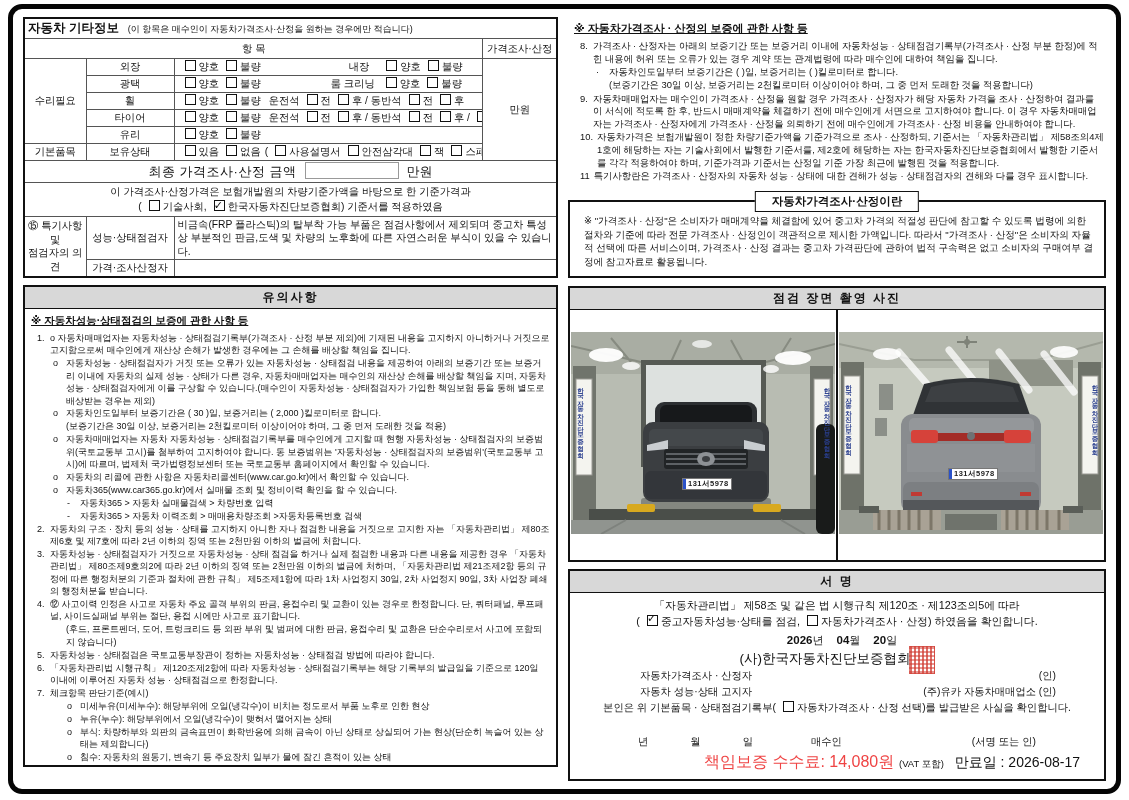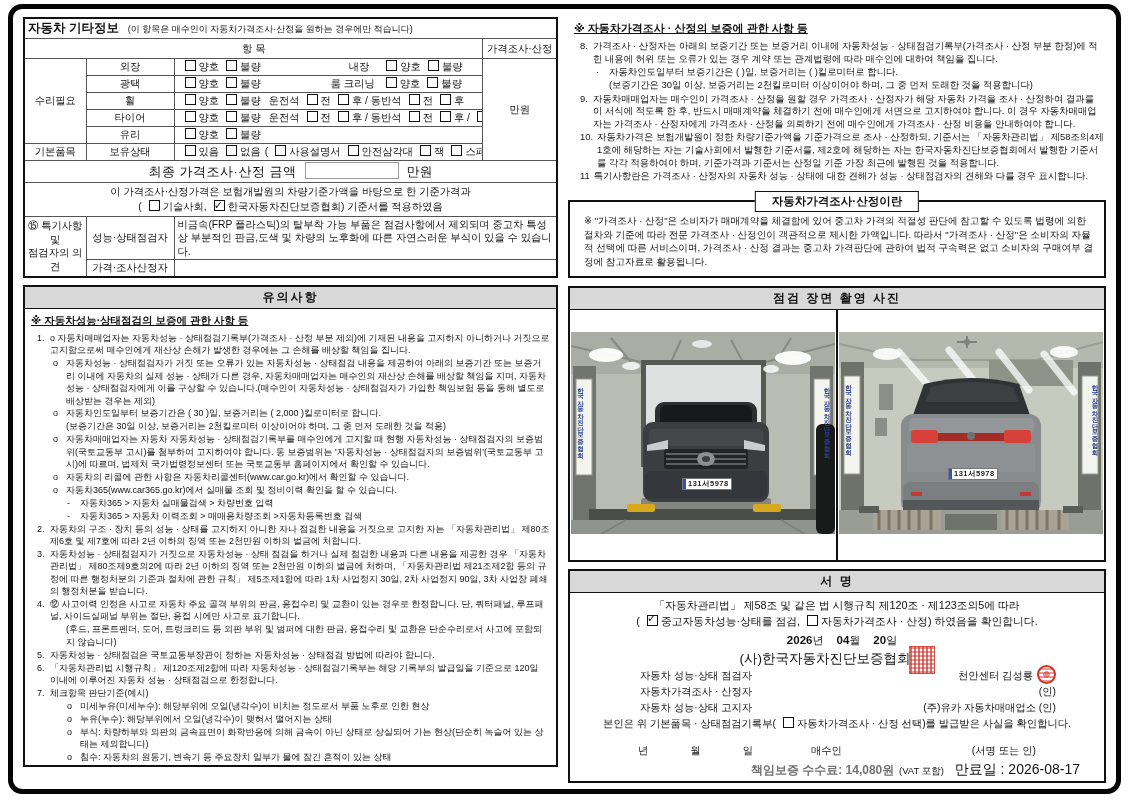--- a/index.html
+++ b/index.html
@@ -73,23 +73,23 @@
   .sig-line2{text-align:center;font-size:10.8px;margin-top:2px;}
   .sig-line2 .cbl,.sig-line2 .tk{font-size:10.8px;}
   .sig-date{text-align:center;font-size:11px;margin-top:4px;}
   .sig-date b{font-size:11.5px;margin-left:10px;}
   .sig-org{text-align:center;font-size:13.5px;margin-top:2px;position:relative;}
   .seal-square{display:inline-block;width:24px;height:26px;margin:-8px 0 -8px -2px;vertical-align:middle;border:1px solid rgba(205,45,35,.7);background:repeating-linear-gradient(90deg,rgba(205,45,35,.75) 0 2px,rgba(255,255,255,.1) 2px 4px),repeating-linear-gradient(0deg,rgba(205,45,35,.6) 0 2px,rgba(255,255,255,.1) 2px 4px);opacity:.9;}
   .sig-row{display:flex;justify-content:space-between;align-items:center;font-size:10.3px;padding:0 28px 0 50px;height:16px;}
   .seal-round{display:inline-block;width:19px;height:19px;border-radius:50%;border:2px solid #cf3227;box-sizing:border-box;vertical-align:middle;margin-left:4px;margin-top:-3px;background:radial-gradient(circle at 50% 50%,rgba(207,50,39,.5) 0 30%,rgba(255,255,255,0) 31%),repeating-linear-gradient(0deg,rgba(207,50,39,.5) 0 2px,transparent 2px 4px);}
   .sig-confirm{text-align:center;font-size:10.3px;margin-top:1px;}
   .sig-confirm .cbl,.sig-confirm .tk{font-size:10.3px;}
-  .sig-buyer{text-align:center;font-size:10.3px;margin-top:13px;}
+  .sig-buyer{text-align:center;font-size:10.3px;margin-top:20px;}
   .sig-fee{text-align:right;font-size:10px;margin-top:3px;padding-right:4px;}
-  .fee-blue{color:#737373;font-weight:bold;font-size:12px;}
+  .fee-blue{color:#ef4444;font-weight:normal;font-size:16px;}
   .fee-vat{font-size:9.5px;margin-left:2px;}
   .fee-exp{font-size:14px;margin-left:8px;}
 </style>
 </head>
 <body>
 
 <div class="sheet">
 
   <div class="col-left">
     <table class="info">
@@ -393,24 +393,20 @@
         <div class="sig-line2"><span class="tk">(</span><span class="cb checked"></span><span class="cbl">중고자동차성능·상태를 점검,</span><span class="cb"></span><span class="cbl">자동차가격조사 · 산정) 하였음을 확인합니다.</span></div>
         <div class="sig-date">
           <b>2026</b><span>년</span>
           <b>04</b><span>월</span>
           <b>20</b><span>일</span>
         </div>
         <div class="sig-org">
           <span>(사)한국자동차진단보증협회</span><span class="seal-square"></span>
         </div>
         <div class="sig-row">
-          <span>자동차 성능·상태 점검자</span>
-          <span><span>천안센터 김성룡</span><span class="seal-round"></span></span>
-        </div>
-        <div class="sig-row">
           <span>자동차가격조사 · 산정자</span>
           <span>(인)</span>
         </div>
         <div class="sig-row">
           <span>자동차 성능·상태 고지자</span>
           <span>(주)유카 자동차매매업소  (인)</span>
         </div>
         <div class="sig-confirm"><span class="tk">본인은 위 기본품목 · 상태점검기록부(</span><span class="cb"></span><span class="cbl">자동차가격조사 · 산정 선택)를 발급받은 사실을 확인합니다.</span></div>
         <div class="sig-buyer"><span class="tk">년</span><span style="display: inline-block; width: 42px;"></span><span class="tk">월</span><span style="display: inline-block; width: 42px;"></span><span class="tk">일</span><span style="display: inline-block; width: 58px;"></span><span class="tk">매수인</span><span style="display: inline-block; width: 130px;"></span><span class="tk">(서명 또는 인)</span></div>
         <div class="sig-fee">

